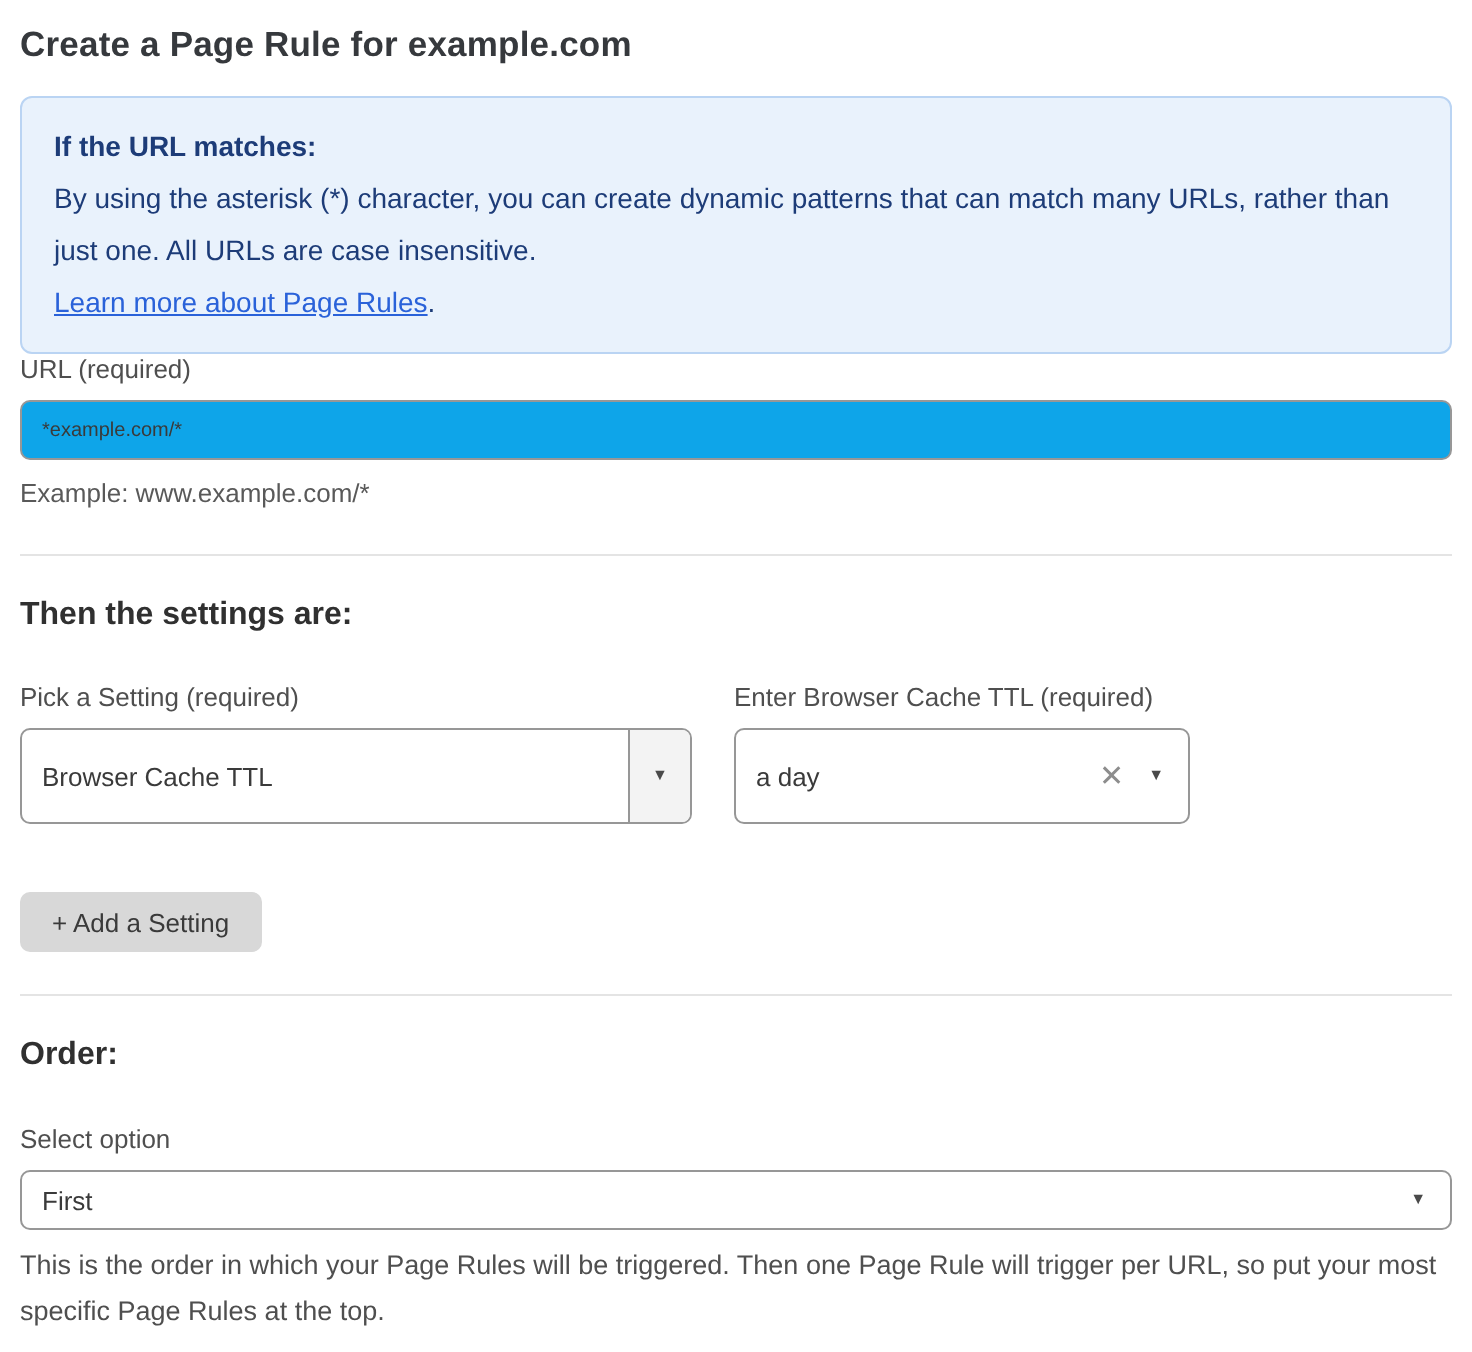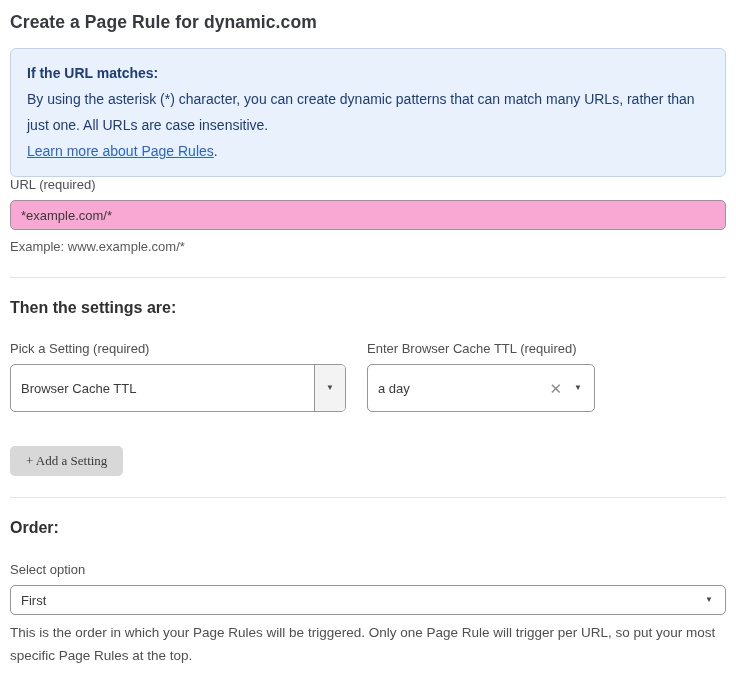--- a/index.html
+++ b/index.html
@@ -56,24 +56,24 @@
   }
 
   .section-url { }
 
   .text-input {
     width: 100%;
     height: 30px;
     border: 1px solid #979797;
     border-radius: 5px;
     padding: 0 10px;
-    font-size: 13px;
+    font-size: 10px;
     color: #3a3a3a;
     font-family: "Liberation Sans", "DejaVu Sans", sans-serif;
-    background: #f9a8d4;
+    background: #0ea5e9;
     outline: none;
   }
 
   .divider {
     height: 1px;
     background: #e4e4e4;
     margin: 21px 0;
   }
 
   .section-heading {
@@ -136,21 +136,21 @@
   }
 
   .btn {
     display: inline-flex;
     align-items: center;
     justify-content: center;
     height: 30px;
     border: none;
     border-radius: 5px;
     font-size: 13px;
-    font-family: Liberation Serif, serif;
+    font-family: Liberation Sans, sans-serif;
     cursor: pointer;
     padding: 0 16px;
   }
   .btn-gray { background: #d8d8d8; color: #3a3a3a; }
 
   .add-setting-btn { margin-top: 34px; }
 
   
   .order-label { margin-top: 25px; }
   .order-select {
@@ -164,21 +164,21 @@
     color: #4f4f4f;
     line-height: 23px;
     margin-top: 6px;
   }
 </style>
 </head>
 <body>
 
 <div class="wrap">
 
-  <h1 class="page-title">Create a Page Rule for dynamic.com</h1>
+  <h1 class="page-title">Create a Page Rule for example.com</h1>
 
   <div class="info-box">
     <div class="info-heading">If the URL matches:</div>
     <div class="info-body"><span>By using the asterisk (*) character, you can create dynamic patterns that can match many URLs, rather than just one. All URLs are case insensitive.</span><br>
       <a class="info-link">Learn more about Page Rules</a><span class="info-period">.</span>
     </div>
   </div>
 
   <div class="section-url">
     <div class="field-label">URL (required)</div>
@@ -216,19 +216,19 @@
 
   <div class="divider"></div>
 
   <div class="section-heading">Order:</div>
 
   <div class="field-label order-label">Select option</div>
   <div class="select-box order-select">
     <span class="select-value">First</span>
     <span class="caret plain-arrow">▼</span>
   </div>
-  <div class="order-helper">This is the order in which your Page Rules will be triggered. Only one Page Rule will trigger per URL, so put your most specific Page Rules at the top.</div>
+  <div class="order-helper">This is the order in which your Page Rules will be triggered. Then one Page Rule will trigger per URL, so put your most specific Page Rules at the top.</div>
 
   
 
   
 
 </div>
 
 </body></html>

